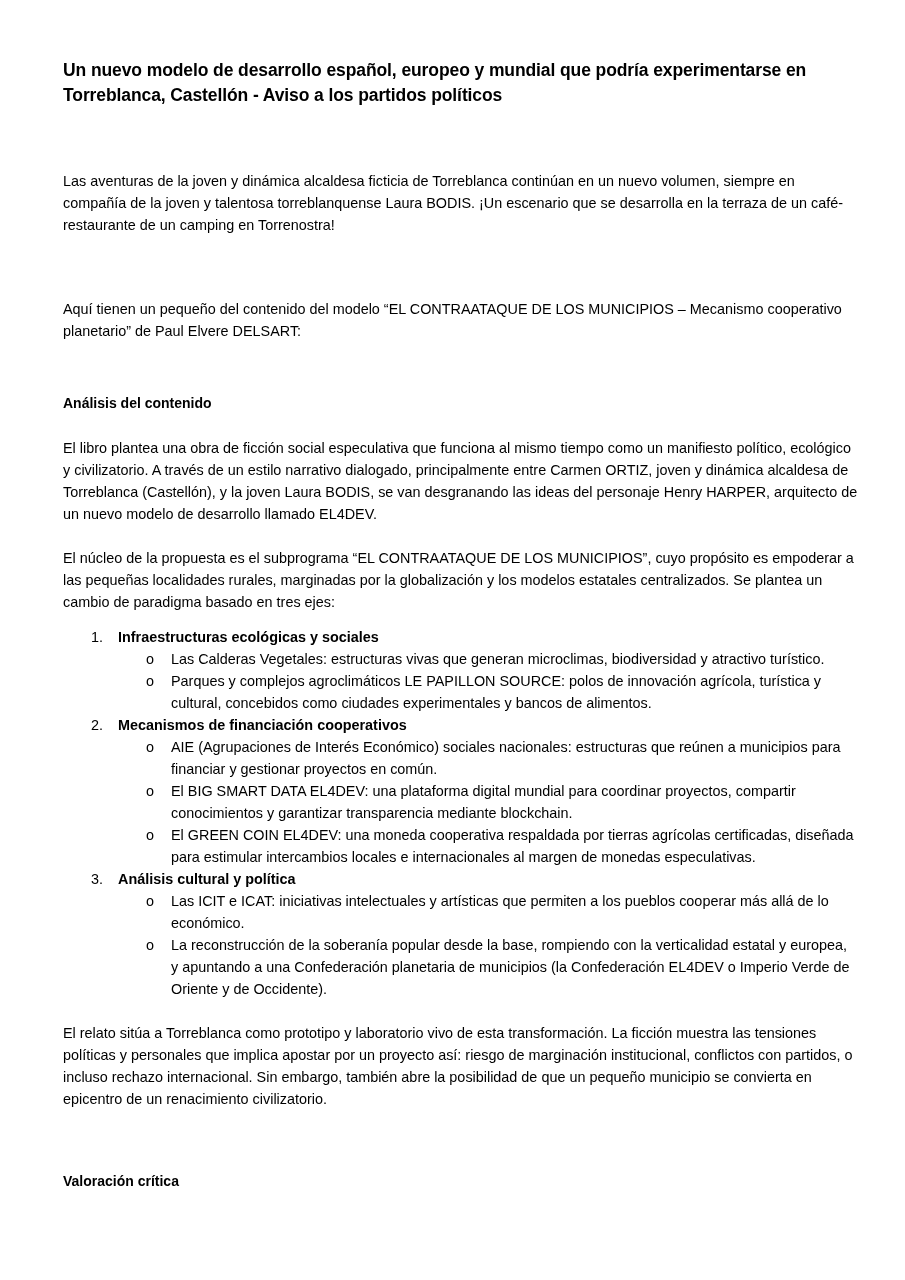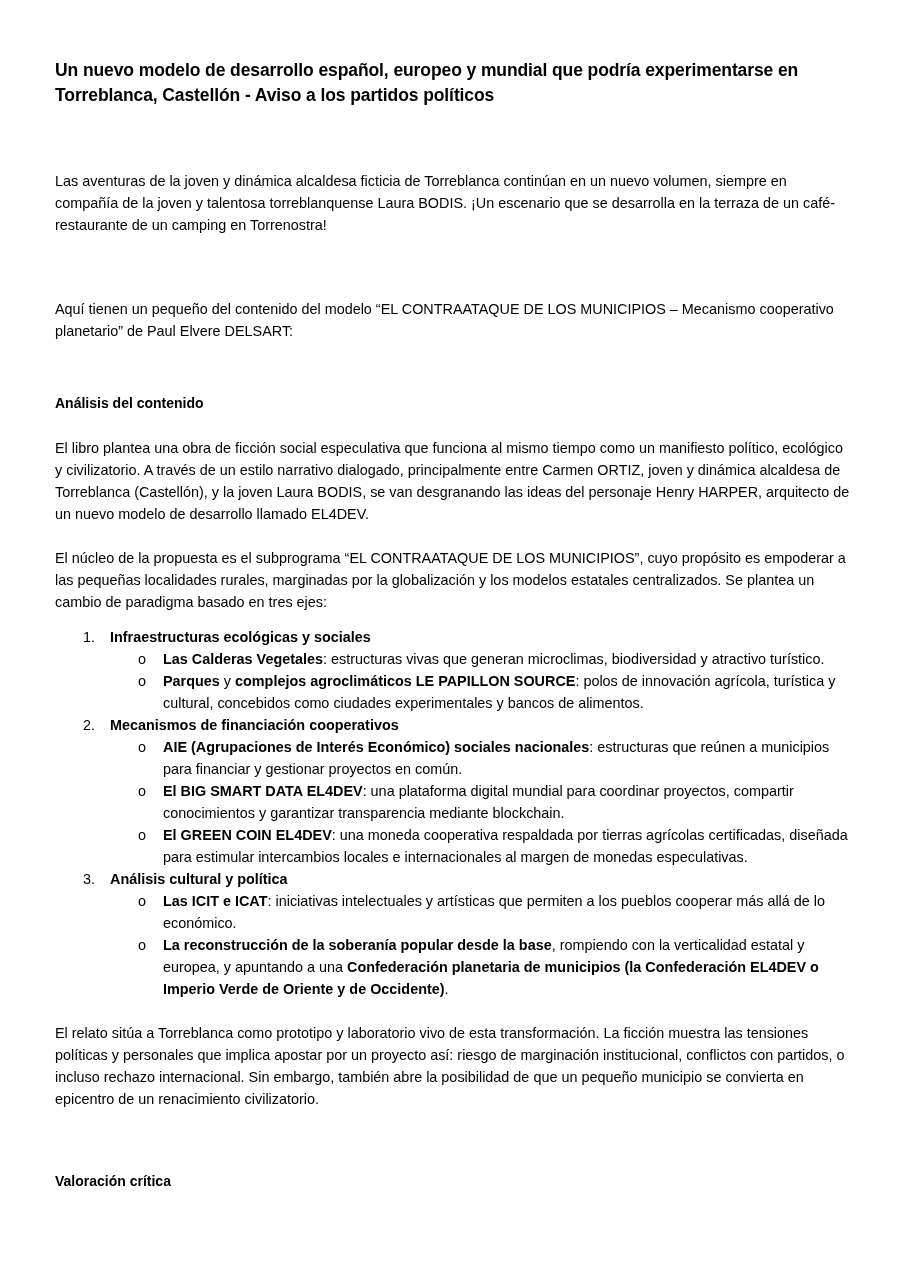--- a/index.html
+++ b/index.html
@@ -16,21 +16,21 @@
   .page {
     position: relative;
     width: 905px;
     height: 1280px;
     background: #ffffff;
     overflow: hidden;
     box-sizing: border-box;
   }
   .content {
     position: absolute;
-    left: 55px;
+    left: 63px;
     top: 0;
     width: 795px;
   }
 
   
   .doc-title {
     font-size: 17.5px;
     font-weight: bold;
     line-height: 25px;
     letter-spacing: -0.1px;
@@ -112,21 +112,21 @@
     font-weight: normal;
   }
   ul.sub-list > li.sub-item > .sub-marker {
     position: absolute;
     left: 28px;
     top: 0;
     font-size: 14.4px;
     line-height: 22px;
     color: #000;
   }
-  li.sub-item b, li.sub-item strong { font-weight: bold; }
+  li.sub-item b, li.sub-item strong { font-weight: normal; }
 </style>
 </head>
 <body>
 
 <div class="page">
   <div class="content">
 
     <h1 class="doc-title">Un nuevo modelo de desarrollo español, europeo y mundial que podría experimentarse en Torreblanca, Castellón - Aviso a los partidos políticos</h1>
 
     <div class="gap-1"></div>

